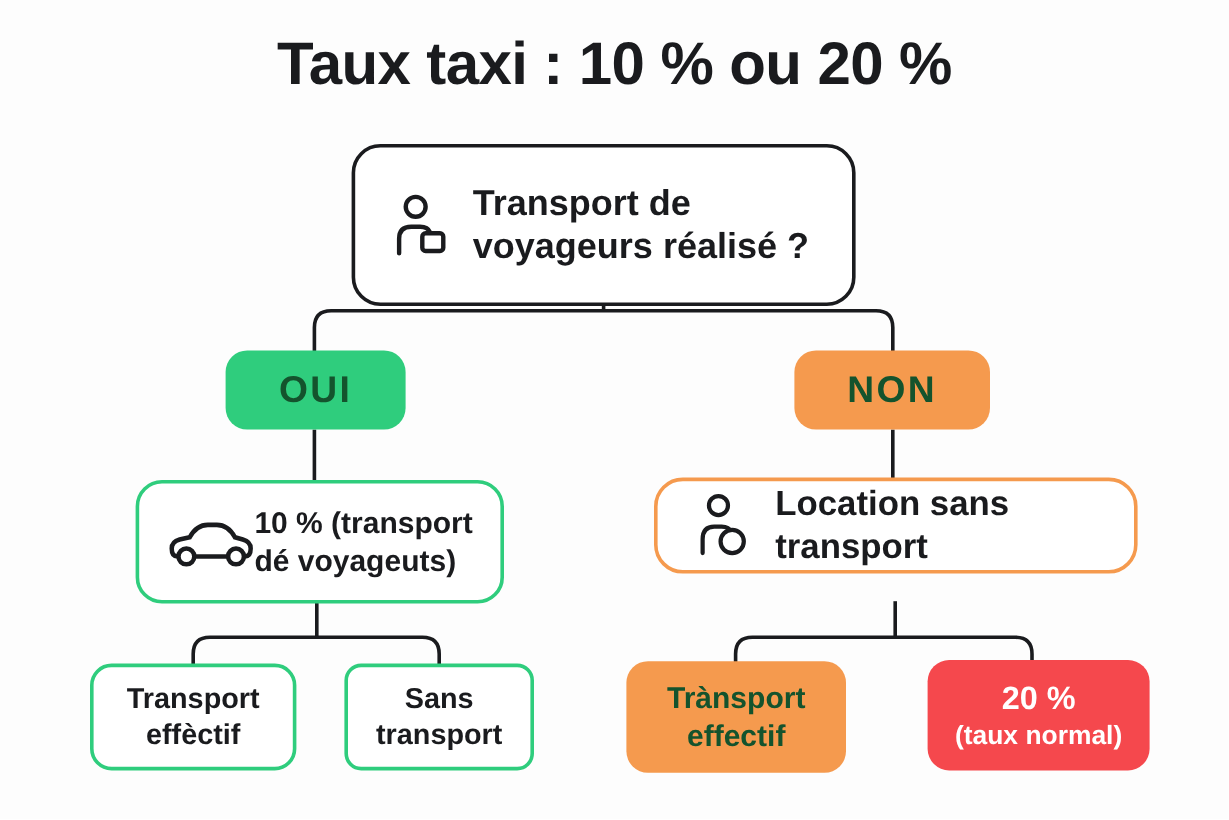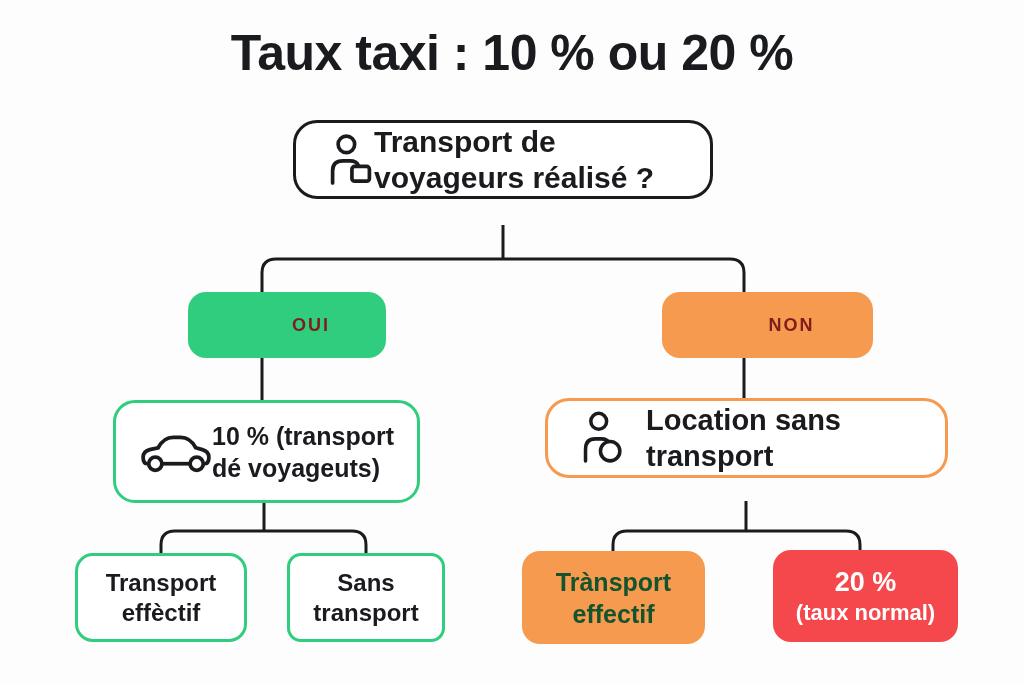--- a/index.html
+++ b/index.html
@@ -13,29 +13,29 @@
   .title {
     position:absolute; left:0; top:24px; width:100%;
     text-align:center; font-size:50px; letter-spacing:-0.5px;
   }
   svg.connectors { position:absolute; left:0; top:0; z-index:0; }
   .node {
     position:absolute; z-index:1; box-sizing:border-box; background:#ffffff;
     display:flex; align-items:center;
   }
   .root-node {
-    left:293px; top:120px; width:420px; height:79px;
+    left:293px; top:120px; width:420px; height:135px;
     border:3.5px solid var(--ink,#1a1b1e); border-radius:24px;
-    padding-left:32px; 
+    padding-left:32px; gap:20px;
   }
   .root-node .lines { font-size:30px; line-height:36px; }
   .badge {
-    position:absolute; z-index:1; color:#7f1d1d;
+    position:absolute; z-index:1; color:#14532d;
     display:flex; align-items:center; justify-content:center;
-    font-size:18px; letter-spacing:2px; border-radius:18px;padding-left:48px;
+    font-size:31px; letter-spacing:2px; border-radius:18px;
   }
   .badge-oui { left:188px; top:292px; width:150px; height:66px; background:var(--green,#2fcd7d); }
   .badge-non { left:662px; top:292px; width:163px; height:66px; background:var(--orange,#f59a4e); }
   .node-rate10 {
     left:113px; top:400px; width:307px; height:103px;
     border:3.5px solid var(--green,#2fcd7d); border-radius:22px;
     padding-left:24px; 
   }
   .node-rate10 .lines { font-size:25px; line-height:32px; }
   .node-location {

